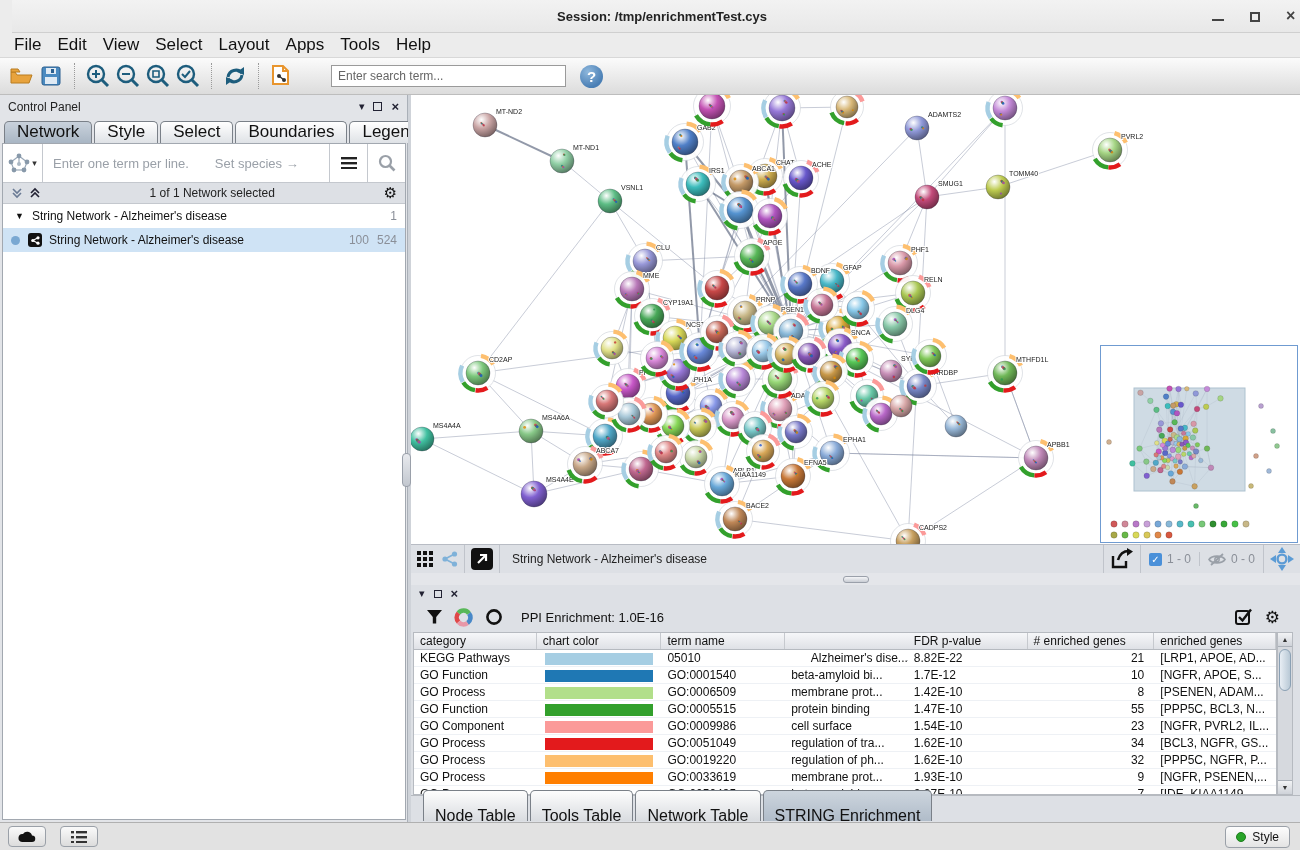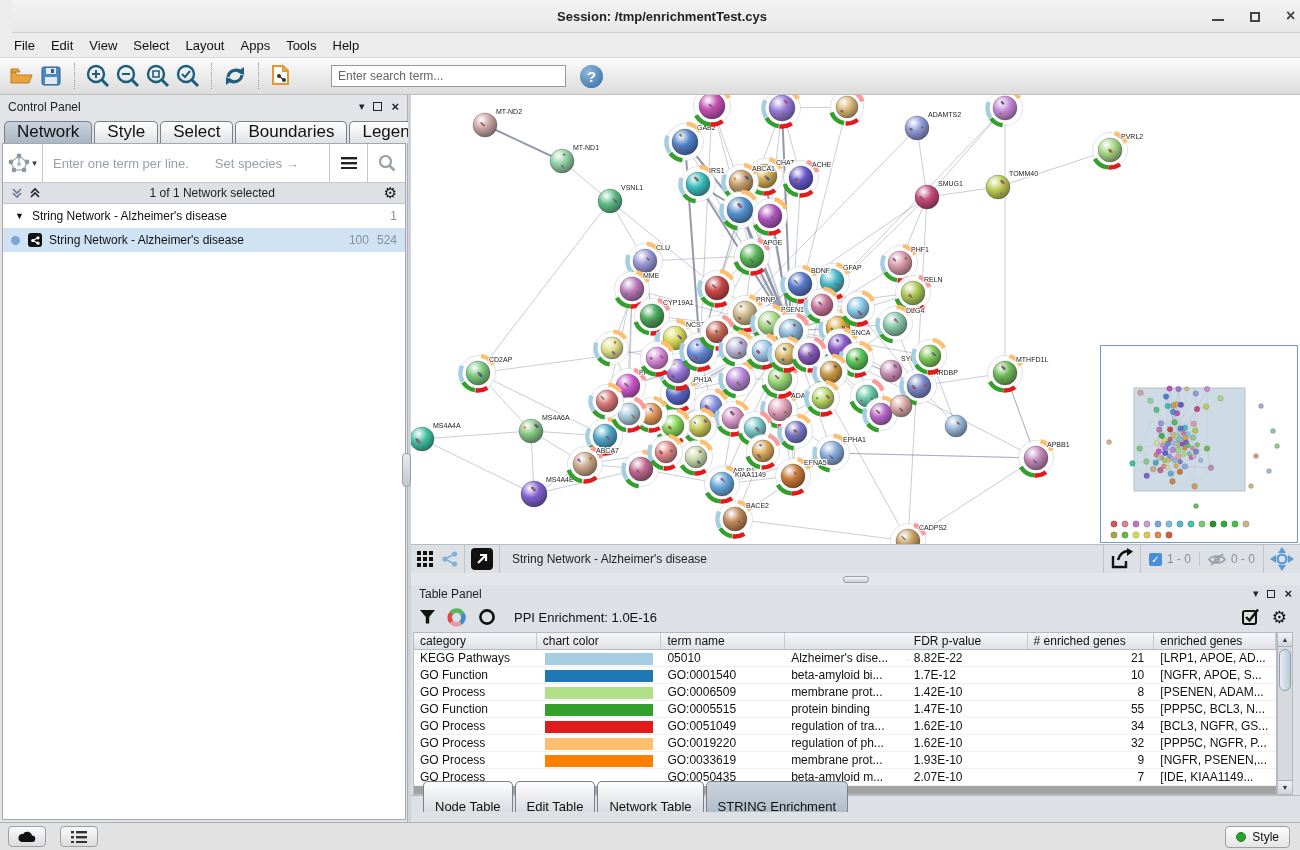--- a/index.html
+++ b/index.html
@@ -10,21 +10,21 @@
   
   #titlebar { left:12px; top:0; width:1300px; height:33px; background:linear-gradient(#f2f2f2,#e8e8e8); border-bottom:1px solid #cfcfcf; }
   #window-title { width:100%; text-align:center; line-height:33px; font-weight:bold; font-size:13px; color:#222; }
   .winbtns { position:absolute; right:14px; top:0; height:33px; display:flex; align-items:center; gap:26px; }
   .winbtn { width:12px; height:12px; position:relative; cursor:default; }
   .wb-min { border-bottom:2px solid #444; height:8px; }
   .wb-max { border:2px solid #444; width:10px; height:10px; }
   .wb-close { font-size:16px; font-weight:bold; color:#444; line-height:10px; }
 
   #menubar { left:0; top:33px; width:1300px; height:25px; background:#ececec; border-bottom:1px solid #d8d8d8; display:flex; align-items:center; padding-left:6px; }
-  .menu-item { padding:3px 8px; font-size:13px; color:#111; }
+  .menu-item { padding:3px 8px; font-size:17px; color:#111; }
 
   #toolbar { left:0; top:58px; width:1300px; height:37px; background:linear-gradient(#fbfbfb,#dcdcdc); border-bottom:1px solid #bdbdbd; display:flex; align-items:center; }
   .tb-sep { width:1px; height:26px; border-left:1px dotted #9a9a9a; margin:0 8px; }
   .tb-ico { width:30px; height:28px; display:flex; align-items:center; justify-content:center; }
   #search-input { width:235px; height:22px; border:1px solid #9a9a9a; background:#fff; padding:0 6px; font-size:12px; font-family:"Liberation Sans",sans-serif; color:#333; }
   #search-input::placeholder { color:#666; }
   #help-btn { width:23px; height:23px; border-radius:50%; background:radial-gradient(circle at 35% 30%, #8fb8dd, #4a7fb5 70%); color:#fff; font-weight:bold; font-size:15px; text-align:center; line-height:23px; margin-left:14px; }
 
   
   #main { left:0; top:95px; width:1300px; height:727px; background:#e4e6ea; }
@@ -68,35 +68,35 @@
   .ntb-seg { height:28px; display:flex; align-items:center; padding:0 6px; border-right:1px solid #c0c4cb; }
   #net-title { flex:1; padding-left:12px; font-size:12px; color:#222; }
   .badge { display:flex; align-items:center; gap:5px; color:#8a8f98; font-size:12px; padding:0 8px; }
   .cbox { width:13px; height:13px; background:#4a90d9; border-radius:2px; color:#fff; font-size:10px; text-align:center; line-height:13px; }
 
   #hsplit { left:0; top:478px; width:889px; height:12px; background:#e4e6ea; display:flex; align-items:center; justify-content:center; }
   #hsplit-handle { width:26px; height:7px; background:linear-gradient(#f4f5f7,#c9cdd4); border:1px solid #9aa0aa; border-radius:3px; }
 
   
   #table-panel { left:0; top:490px; width:889px; height:237px; background:#dde0e5; }
-  #tp-toolbar { position:absolute; left:0; top:17px; width:889px; height:30px; display:flex; align-items:center; gap:12px; padding:0 9px; }
+  #tp-toolbar { position:absolute; left:0; top:17px; width:889px; height:30px; display:flex; align-items:center; gap:12px; padding:0 16px; }
   #ppi-label { font-size:13px; color:#111; margin-left:6px; flex:1; }
   #tp-table { position:absolute; left:2px; top:47px; width:864px; height:163px; background:#a3a3a3; overflow:hidden; border:1px solid #b6bac0; }
   .th-row { display:flex; height:17px; background:linear-gradient(#f6f7f9,#dfe1e6); border-bottom:1px solid #b6bac0; }
   .th { font-size:12px; color:#111; padding:1px 0 0 6px; border-right:1px solid #c6c9ce; overflow:hidden; white-space:nowrap; }
   .tr { display:flex; height:17px; border-bottom:1px solid #eef1f5; background:#fff; }
   .td { font-size:12px; color:#111; padding:1px 0 0 6px; overflow:hidden; white-space:nowrap; }
   .td.num { text-align:right; padding-right:10px; }
   .swatch { height:12px; margin:2px 8px 0 2px; flex:1; }
   #tp-scroll { position:absolute; left:866px; top:47px; width:16px; height:163px; background:#d6d9de; border:1px solid #b6bac0; }
   .sc-btn { width:14px; height:14px; background:linear-gradient(#f2f3f5,#cfd3d9); border-bottom:1px solid #aab0b8; display:flex; align-items:center; justify-content:center; font-size:7px; color:#333; }
   .sc-btn.bottom { position:absolute; bottom:0; border-top:1px solid #aab0b8; border-bottom:none; }
   #sc-thumb { position:absolute; left:1px; top:16px; width:12px; height:42px; background:linear-gradient(90deg,#e8eef4,#b9c9d6); border:1px solid #8aa0b4; border-radius:7px; }
   #tp-tabs { position:absolute; left:0; top:210px; width:889px; height:27px; display:flex; align-items:flex-end; gap:2px; padding-left:12px; border-top:1px solid #b6bac0; background:#dde0e5; }
-  .tp-tab { height:22px; line-height:20px; padding:15px 11px; border:1px solid #7a8088; border-bottom:none; border-radius:5px 5px 0 0; background:linear-gradient(#fdfdfd,#d9dce0); font-size:13px; color:#111; margin-bottom:10px; }
+  .tp-tab { height:22px; line-height:20px; padding:15px 11px; border:1px solid #7a8088; border-bottom:none; border-radius:5px 5px 0 0; background:linear-gradient(#fdfdfd,#d9dce0); font-size:16px; color:#111; margin-bottom:1px; }
   .tp-tab.sel { background:linear-gradient(#cdd5de,#b0bcc9); }
 
   
   #statusbar { left:0; top:822px; width:1300px; height:28px; background:#e2e2e2; border-top:1px solid #b0b0b0; display:flex; align-items:center; padding:0 8px; }
   .sb-btn { width:38px; height:21px; background:linear-gradient(#fafafa,#dcdcdc); border:1px solid #9aa0a8; border-radius:4px; margin-right:14px; display:flex; align-items:center; justify-content:center; }
   #memory-btn { position:absolute; right:10px; top:3px; height:22px; padding:0 10px; background:linear-gradient(#fdfdfd,#e4e4e4); border:1px solid #9aa0a8; border-radius:4px; display:flex; align-items:center; gap:6px; font-size:12px; color:#111; }
   #memory-dot { width:10px; height:10px; border-radius:50%; background:#28a428; border:1px solid #1d7d1d; }
 
   svg { display:block; }
   svg text { font-family:"Liberation Sans",sans-serif; }
@@ -2470,21 +2470,20 @@
           </svg>
       </div>
     </div>
 
     <div id="hsplit" class="abs">
         <div id="hsplit-handle"></div>
       </div>
 
     <div id="table-panel" class="abs">
       <div class="panel-head" style="height:17px">
-        <div class="panel-title">Table Panel</div>
         <div class="ph-btns">
           <div class="ph-caret">▾</div>
           <div class="ph-float" style="width:8px;height:8px"></div>
           <div class="ph-close">×</div>
         </div>
       </div>
       <div id="tp-toolbar">
         <svg width="15" height="14">
             <polygon points="0,0 15,0 9.2,7 9.2,13.5 5.8,13.5 5.8,7" fill="#111"></polygon>
           </svg>
@@ -2516,21 +2515,21 @@
             <div class="th" style="width: 127px;"># enriched genes</div>
             <div class="th" style="width: 122px;">enriched genes</div>
           </div>
         <div id="tbody">
             <div class="tr">
               <div class="td" style="width: 123px;">KEGG Pathways</div>
               <div class="td" style="width: 125px; display: flex;">
                 <div class="swatch" style="background: rgb(166, 206, 227);"></div>
               </div>
               <div class="td" style="width: 124px;">05010</div>
-              <div class="td" style="width: 123px;">Alzheimer's dise...</div>
+              <div class="td" style="width: 123px; text-align: right;">Alzheimer's dise...</div>
               <div class="td" style="width: 120px;">8.82E-22</div>
               <div class="td num" style="width: 127px;">21</div>
               <div class="td" style="width: 122px;">[LRP1, APOE, AD...</div>
             </div>
             <div class="tr">
               <div class="td" style="width: 123px;">GO Function</div>
               <div class="td" style="width: 125px; display: flex;">
                 <div class="swatch" style="background: rgb(31, 120, 180);"></div>
               </div>
               <div class="td" style="width: 124px;">GO:0001540</div>
@@ -2553,20 +2552,31 @@
             <div class="tr">
               <div class="td" style="width: 123px;">GO Function</div>
               <div class="td" style="width: 125px; display: flex;">
                 <div class="swatch" style="background: rgb(51, 160, 44);"></div>
               </div>
               <div class="td" style="width: 124px;">GO:0005515</div>
               <div class="td" style="width: 123px;">protein binding</div>
               <div class="td" style="width: 120px;">1.47E-10</div>
               <div class="td num" style="width: 127px;">55</div>
               <div class="td" style="width: 122px;">[PPP5C, BCL3, N...</div>
+            </div>
+            <div class="tr">
+              <div class="td" style="width: 123px;">GO Component</div>
+              <div class="td" style="width: 125px; display: flex;">
+                <div class="swatch" style="background: rgb(251, 154, 153);"></div>
+              </div>
+              <div class="td" style="width: 124px;">GO:0009986</div>
+              <div class="td" style="width: 123px;">cell surface</div>
+              <div class="td" style="width: 120px;">1.54E-10</div>
+              <div class="td num" style="width: 127px;">23</div>
+              <div class="td" style="width: 122px;">[NGFR, PVRL2, IL...</div>
             </div>
             <div class="tr">
               <div class="td" style="width: 123px;">GO Process</div>
               <div class="td" style="width: 125px; display: flex;">
                 <div class="swatch" style="background: rgb(227, 26, 28);"></div>
               </div>
               <div class="td" style="width: 124px;">GO:0051049</div>
               <div class="td" style="width: 123px;">regulation of tra...</div>
               <div class="td" style="width: 120px;">1.62E-10</div>
               <div class="td num" style="width: 127px;">34</div>
@@ -2605,21 +2615,21 @@
             </div>
           </div>
       </div>
       <div id="tp-scroll">
         <div class="sc-btn">▲</div>
         <div id="sc-thumb"></div>
         <div class="sc-btn bottom">▼</div>
       </div>
       <div id="tp-tabs">
           <div class="tp-tab">Node Table</div>
-          <div class="tp-tab">Edit Table</div>
+          <div class="tp-tab">Tools Table</div>
           <div class="tp-tab">Network Table</div>
           <div class="tp-tab sel">STRING Enrichment</div>
         </div>
     </div>
   </div>
 </div>
 
 <div id="statusbar" class="abs">
   <div class="sb-btn">
     <svg width="20" height="13">

